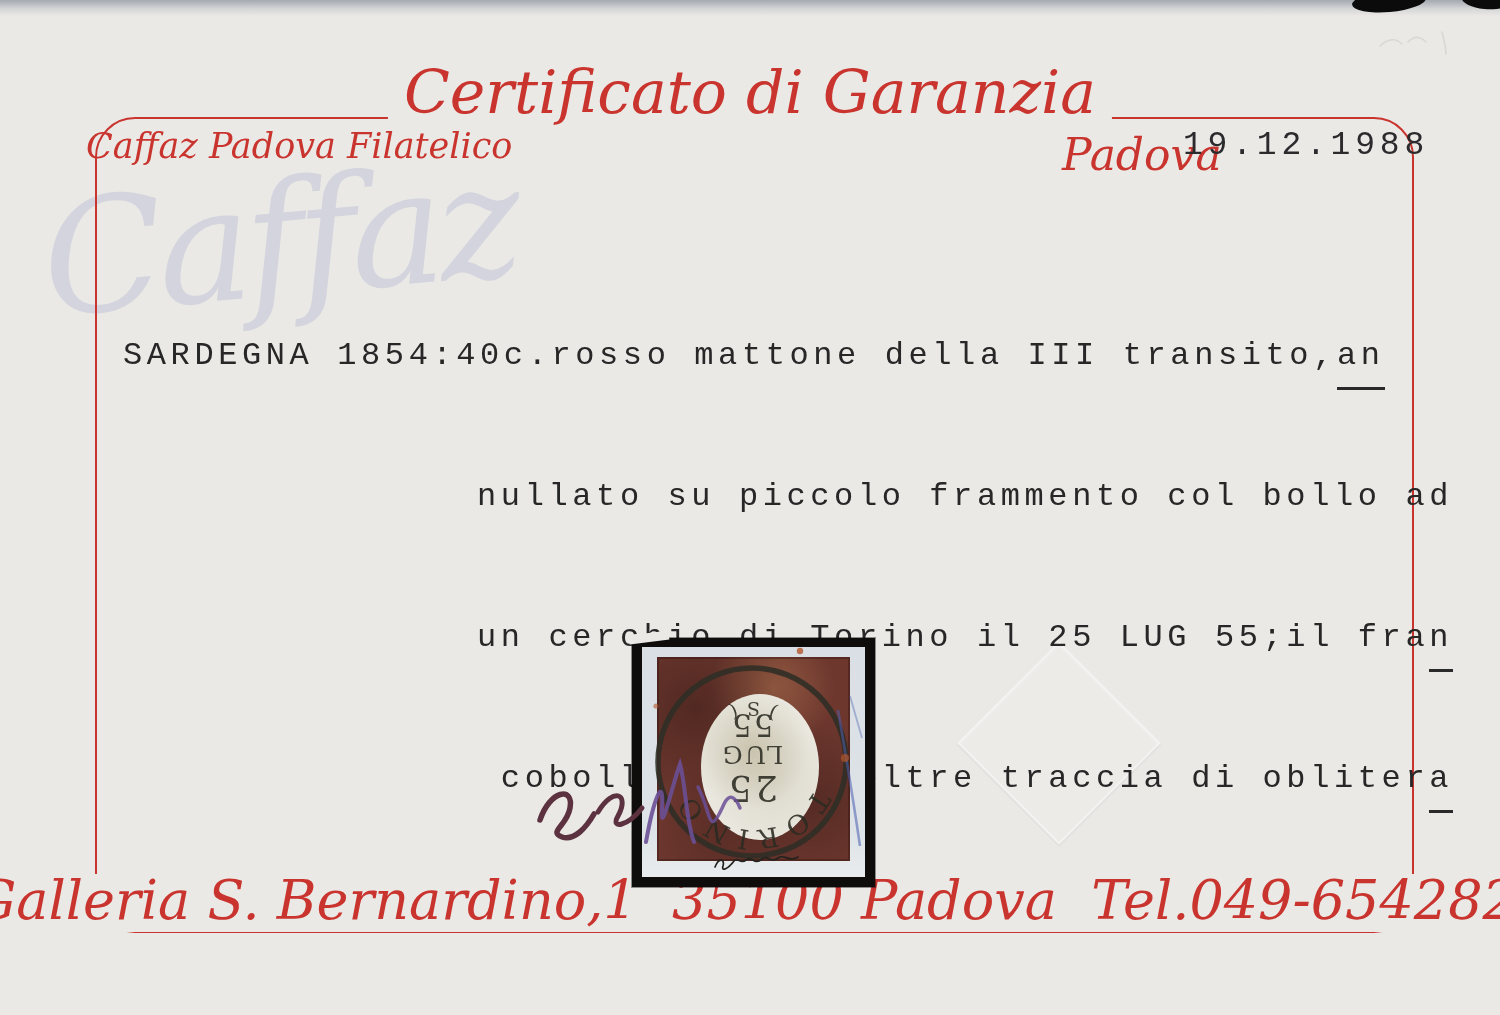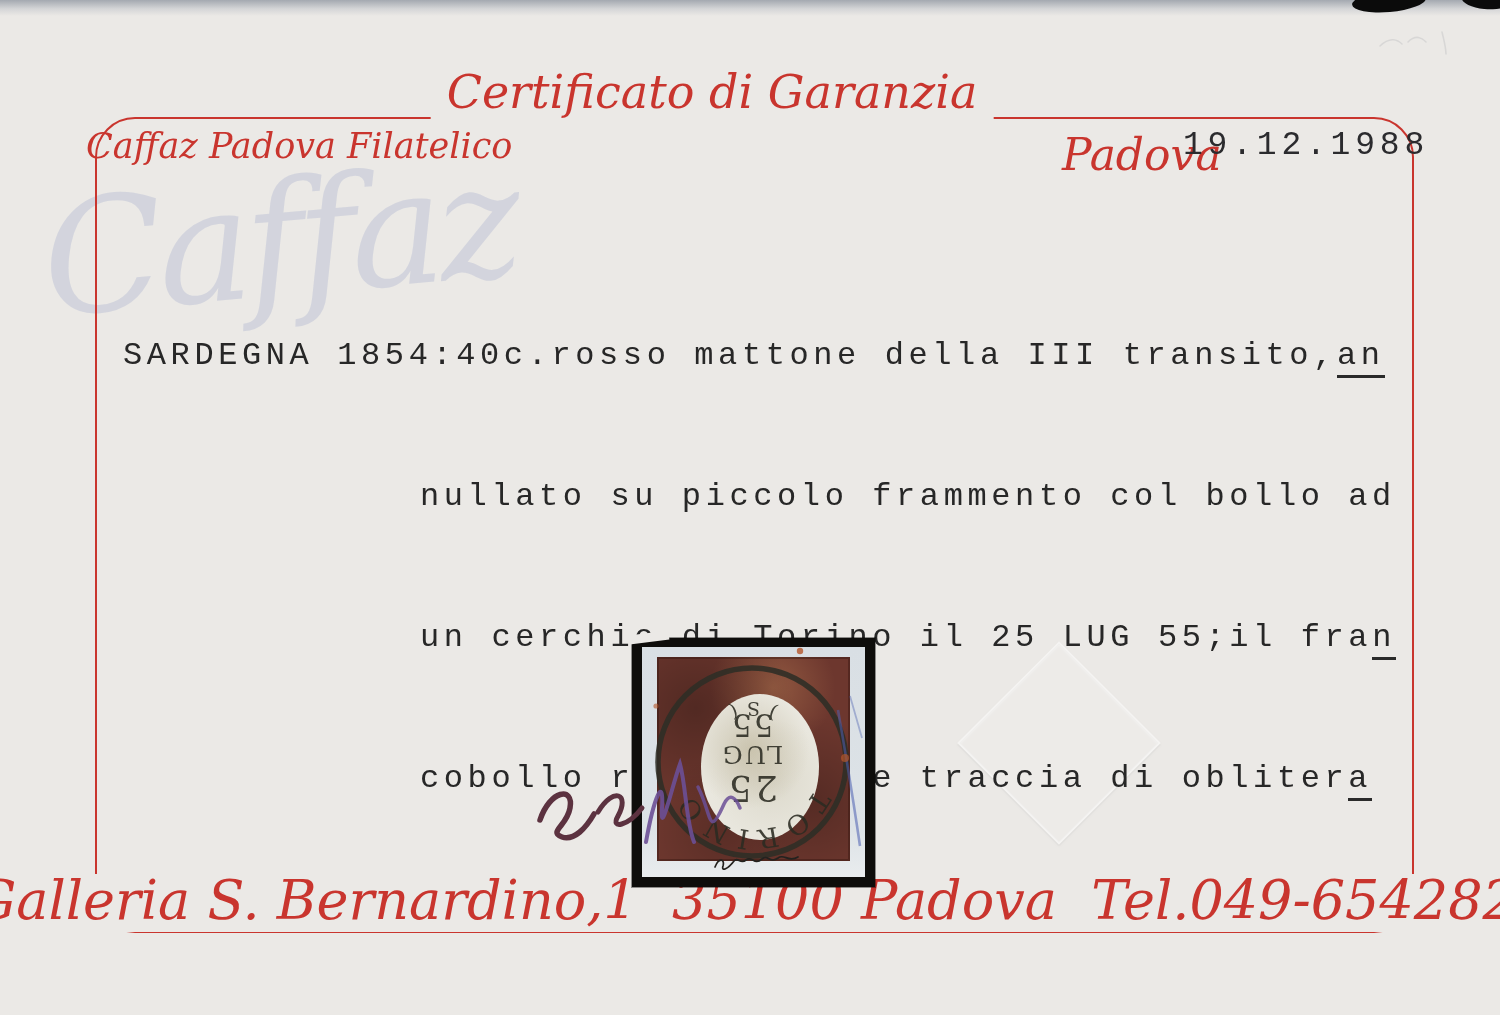--- a/index.html
+++ b/index.html
@@ -35,44 +35,44 @@
   
   .red-frame{
     position:absolute;left:95px;top:117px;width:1315px;height:812px;z-index:3;
     border:2.5px solid #c9352e;border-radius:40px;
   }
   .mask{background:#ebe9e6;}
   .script-red{
     font-family:"DejaVu Serif",serif;font-style:italic;color:#c9352e;white-space:pre;
   }
   .cert-title{
-    position:absolute;left:712px;top:64px;transform:translateX(-50%);z-index:4;
-    padding:0 16px;font-size:46px;line-height:56px;height:58px;
+    position:absolute;left:750px;top:64px;transform:translateX(-50%);z-index:4;
+    padding:0 16px;font-size:60px;line-height:56px;height:58px;
   }
   .footer-line{
     position:absolute;left:745px;top:874px;transform:translateX(-50%);z-index:4;
     padding:0 18px;font-size:54px;line-height:54px;height:58px;
   }
   .expert-name{position:absolute;left:86px;top:126px;z-index:5;font-size:35px;}
   .place-script{position:absolute;left:1062px;top:129px;z-index:5;font-size:44px;}
   .cert-date{
     position:absolute;left:1183px;top:127px;z-index:5;
     font-family:Liberation Mono, monospace;
     font-size:33px;letter-spacing:4.8px;color:#2b2b2e;white-space:pre;
   }
 
   
   .typed{
     position:absolute;left:123px;top:238px;width:1330px;z-index:5;
     font-family:"Liberation Mono","DejaVu Sans Mono",monospace;
     font-size:32px;letter-spacing:4.6px;line-height:47px;color:#272727;white-space:pre;
   }
   .typed .line{height:47px;}
-  .typed .indent{margin-left:297px;}
-  .cont{border-bottom:3px solid #2a2a2a;padding-bottom:1px;}
+  .typed .indent{margin-left:297px;text-align:right;}
+  .cont{border-bottom:3px solid #2a2a2a;padding-bottom:13px;}
 
   
   .photo{position:absolute;left:632px;top:638px;width:243px;height:249px;z-index:6;
     background:#0e0d0b;box-shadow:0 0 0 1px rgba(0,0,0,.4);}
   .photo .sliver{position:absolute;left:-3px;top:-5px;width:40px;height:9px;background:#ebe9e6;transform:rotate(-7deg);}
   .fragment{position:absolute;left:10px;top:9px;width:223px;height:230px;
     background:linear-gradient(to bottom,#d9dfe4, #dde3e7 80%, #e9ecee);}
   .stamp{position:absolute;left:15px;top:10px;width:193px;height:204px;
     background:
       radial-gradient(circle at 20% 25%, rgba(0,0,0,.25), transparent 45%),

